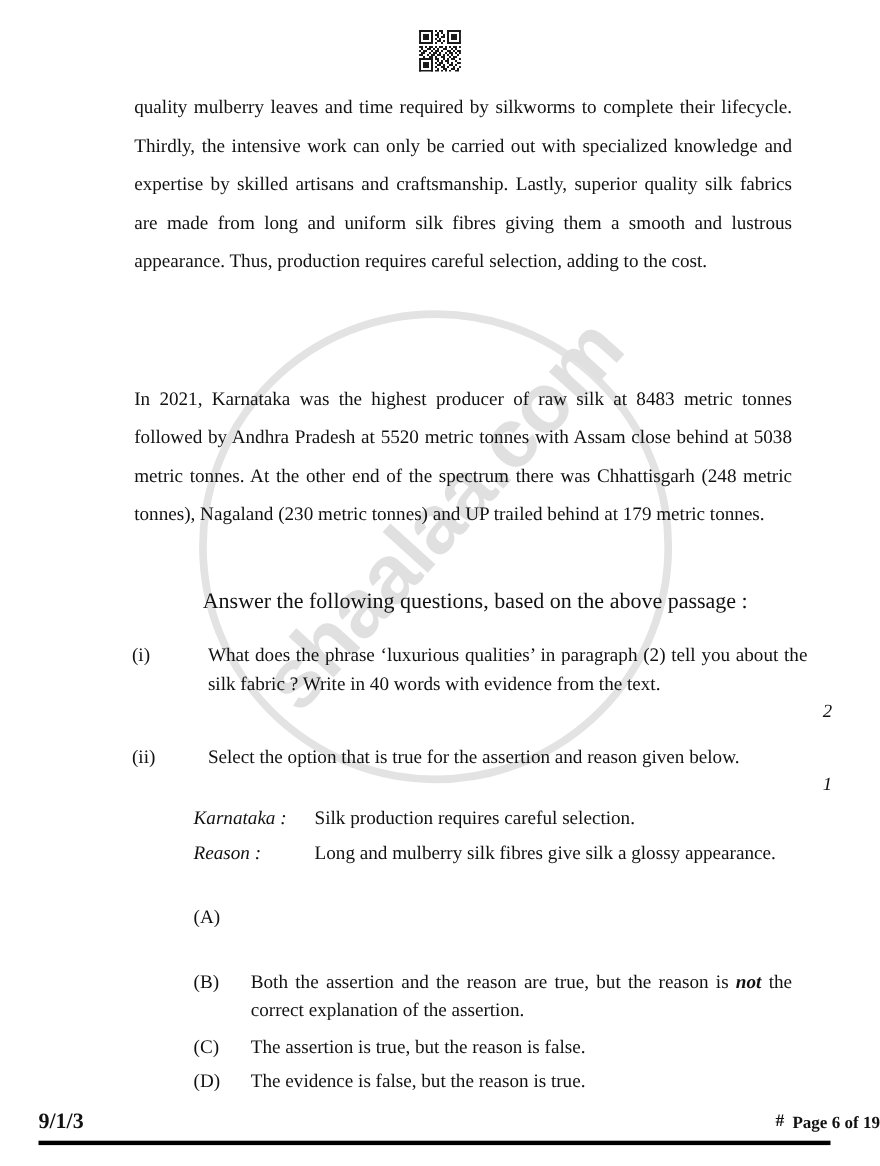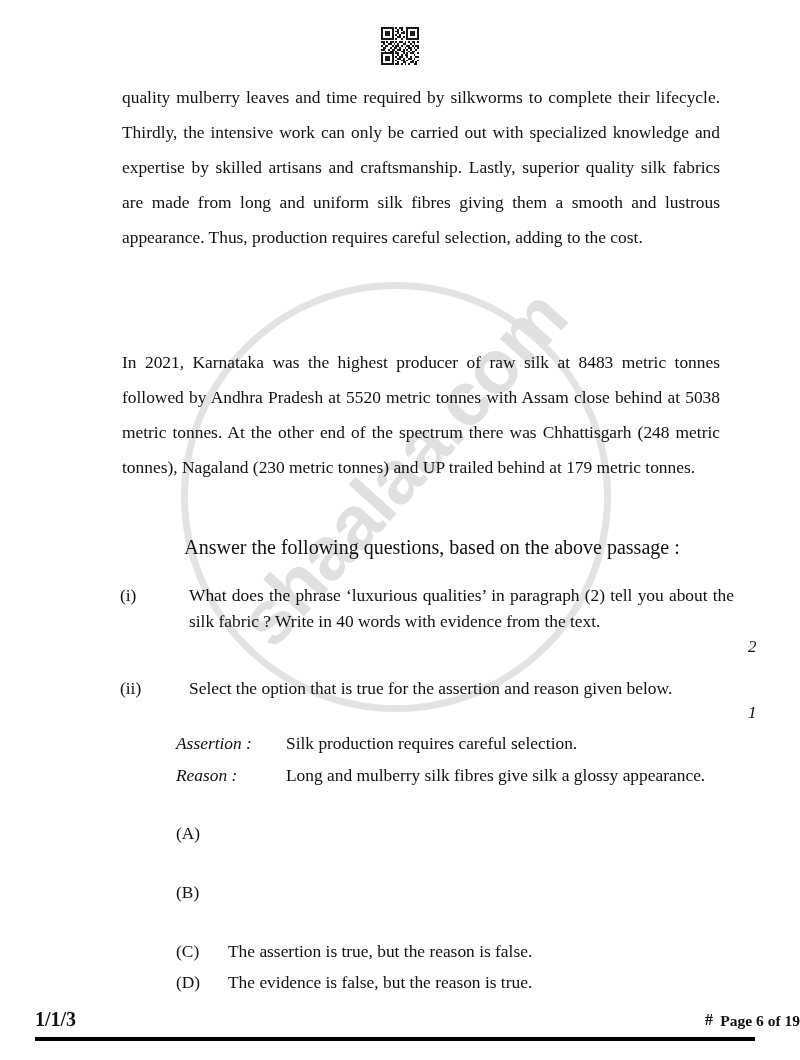--- a/index.html
+++ b/index.html
@@ -356,49 +356,50 @@
     </div>
     <div class="marks" style="left: 748px; top: 637px;">2</div>
 
     <div class="q-row" style="top: 676px;">
       <span class="q-num">(ii)</span>
       <div class="q-body flush">Select the option that is true for the assertion and reason given below.</div>
     </div>
     <div class="marks" style="left: 748px; top: 703px;">1</div>
 
     <div class="ar-row" style="top: 731px;">
-      <span class="ar-label">Assertion :</span>
+      <span class="ar-label">Karnataka :</span>
       <div class="ar-text flush">Silk production requires careful selection.</div>
     </div>
 
     <div class="ar-row" style="top: 763px;">
       <span class="ar-label">Reason :</span>
       <div class="ar-text">Long and mulberry silk fibres give silk a glossy appearance.</div>
     </div>
 
     <div class="opt-row" style="top: 821px;">
       <span class="opt-letter">(A)</span>
     </div>
 
     <div class="opt-row" style="top: 880px;">
       <span class="opt-letter">(B)</span>
+      <div class="opt-body"><span>Both the assertion and the reason are true, but the reason is </span><span class="bold-ital">not</span><span> the correct explanation of the assertion.</span></div>
     </div>
 
     <div class="opt-row" style="top: 939px;">
       <span class="opt-letter">(C)</span>
       <div class="opt-body">The assertion is true, but the reason is false.</div>
     </div>
 
     <div class="opt-row" style="top: 970px;">
       <span class="opt-letter">(D)</span>
       <div class="opt-body">The evidence is false, but the reason is true.</div>
     </div>
 
   </div>
 
   <div class="footer">
-    <div class="footer-code">1/1/3</div>
+    <div class="footer-code">9/1/3</div>
     <div class="footer-page">Page 6 of 19</div>
     <div class="footer-hash">#</div>
     <div class="footer-rule"></div>
   </div>
 
 </div>
 
 </body></html>

